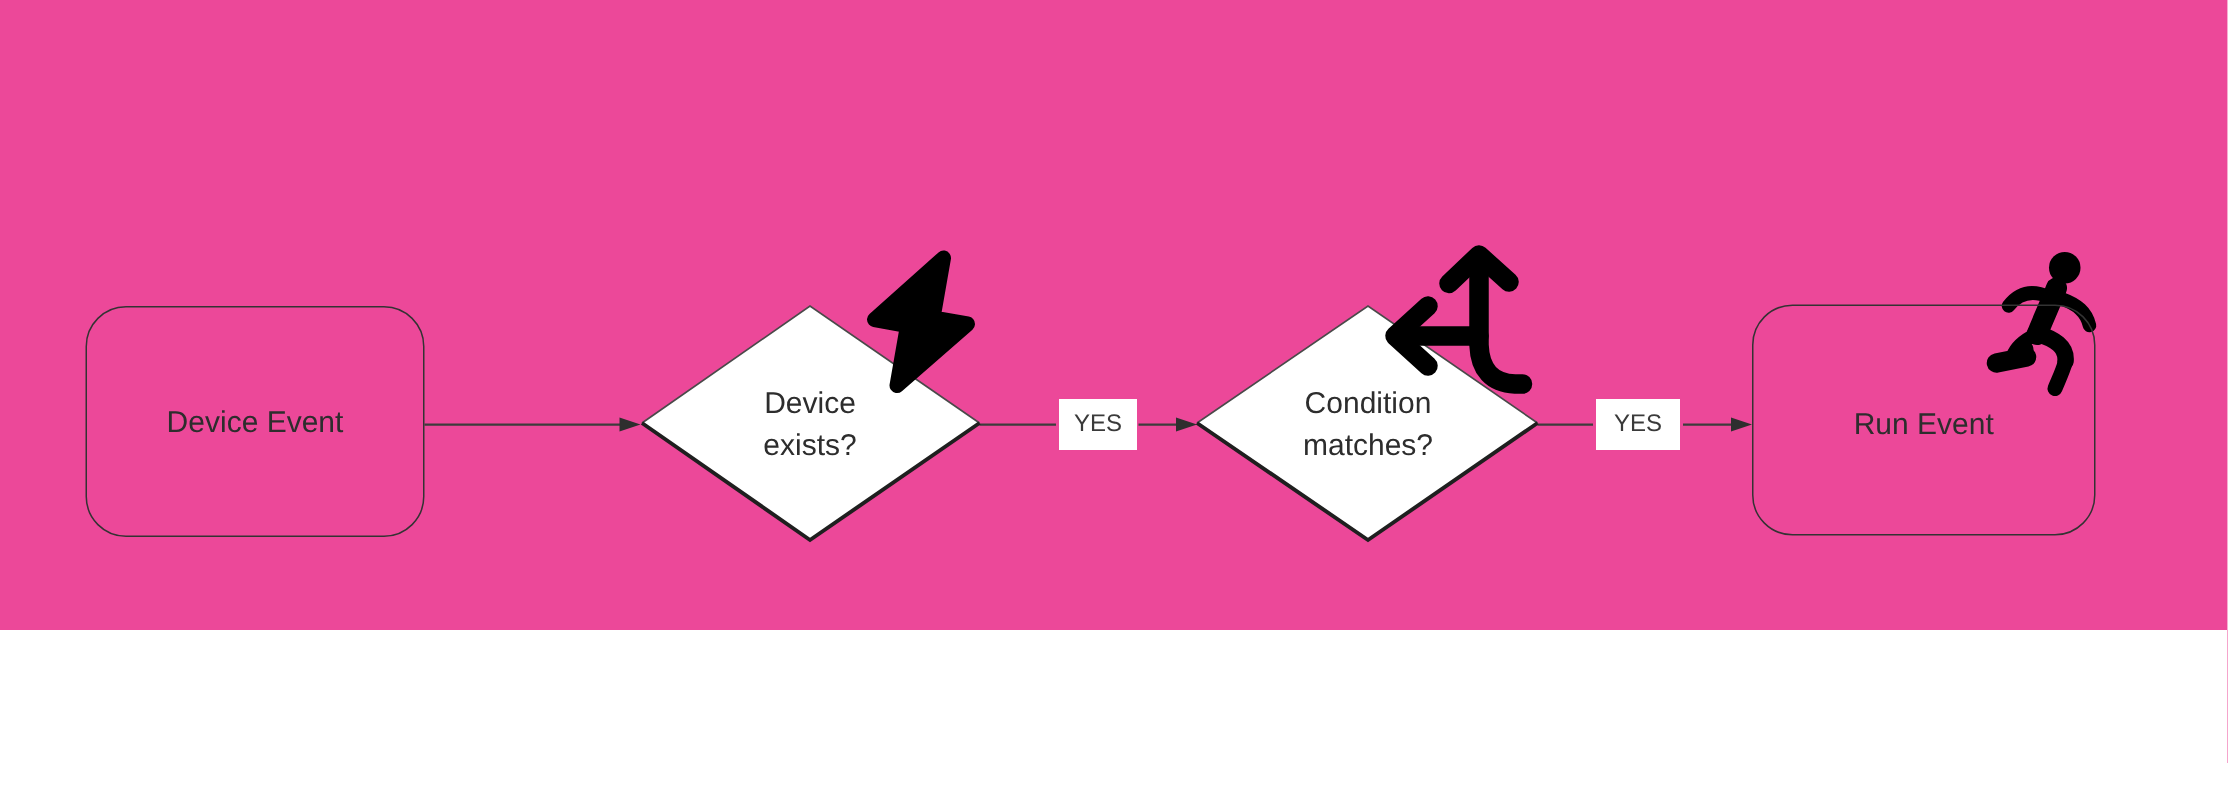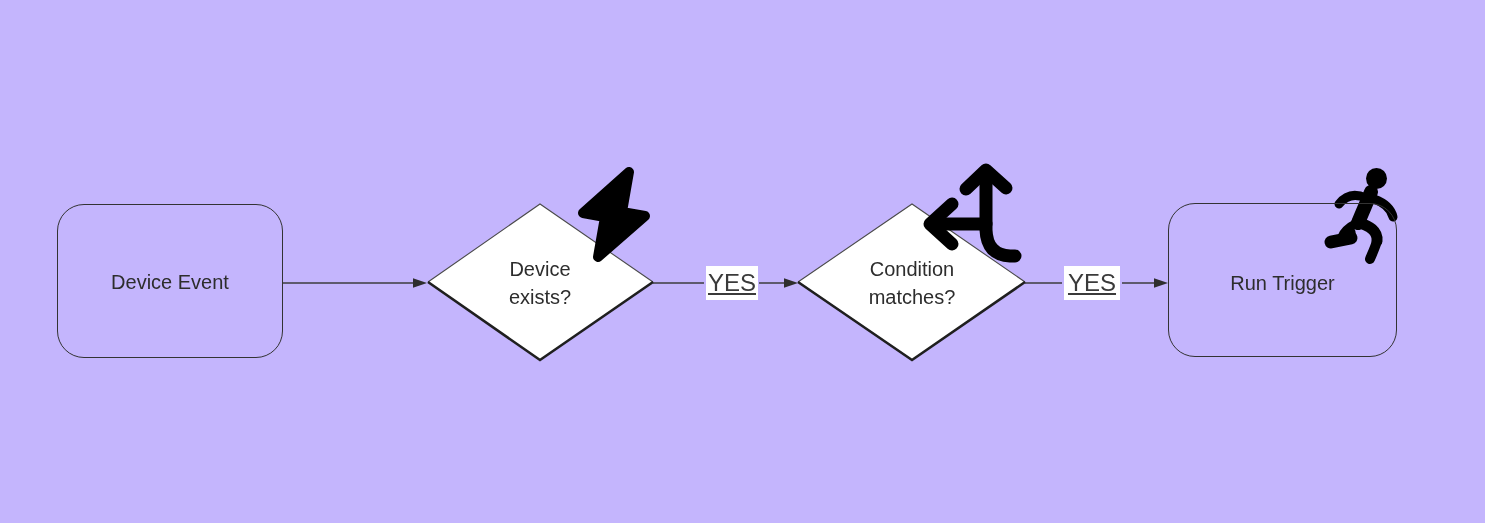--- a/index.html
+++ b/index.html
@@ -3,22 +3,22 @@
 <meta charset="utf-8">
 <style>
   html, body {
     margin: 0;
     padding: 0;
     background: #ffffff;
   }
   .canvas {
     position: relative;
     width: 1485px;
-    height: 523px;
-    background: #c4b5fd;
+    height: 420px;
+    background: #ec4899;
     overflow: hidden;
     font-family: "Liberation Sans", "DejaVu Sans", sans-serif;
   }
   .diagram-svg {
     position: absolute;
     left: 0;
     top: 0;
   }
   .node-box {
     position: absolute;
@@ -35,24 +35,23 @@
     text-align: center;
     font-size: 20px;
     line-height: 28px;
     color: #2d2d2d;
   }
   .edge-label {
     position: absolute;
     display: flex;
     align-items: center;
     justify-content: center;
-    font-size: 24px;
+    font-size: 16px;
     color: #3a3a3a;
     background: #ffffff;
-    text-decoration: underline;
   }
 </style>
 </head>
 <body>
 
 <div class="canvas">
 
   <svg class="diagram-svg" width="1485" height="523" viewBox="0 0 1485 523">
 
     <g stroke="#3c3c3c" stroke-width="1.5" fill="none">
@@ -111,19 +110,19 @@
   <div class="node-box" style="left:57px; top:204px; width:226px; height:154px;"></div>
 
   <div class="node-box" style="left:1168px; top:203px; width:229px; height:154px;"></div>
 
   <div class="node-label" style="left:67px; top:254px; width:206px; height:56px;">Device Event</div>
 
   <div class="node-label" style="left:480px; top:250px; width:120px; height:66px;">Device exists?</div>
 
   <div class="node-label" style="left:845px; top:250px; width:134px; height:66px;">Condition matches?</div>
 
-  <div class="node-label" style="left:1178px; top:255px; width:209px; height:56px;">Run Trigger</div>
+  <div class="node-label" style="left:1178px; top:255px; width:209px; height:56px;">Run Event</div>
 
   <div class="edge-label" style="left:706px; top:266px; width:52px; height:34px;">YES</div>
 
   <div class="edge-label" style="left:1064px; top:266px; width:56px; height:34px;">YES</div>
 
 </div>
 
 </body></html>

